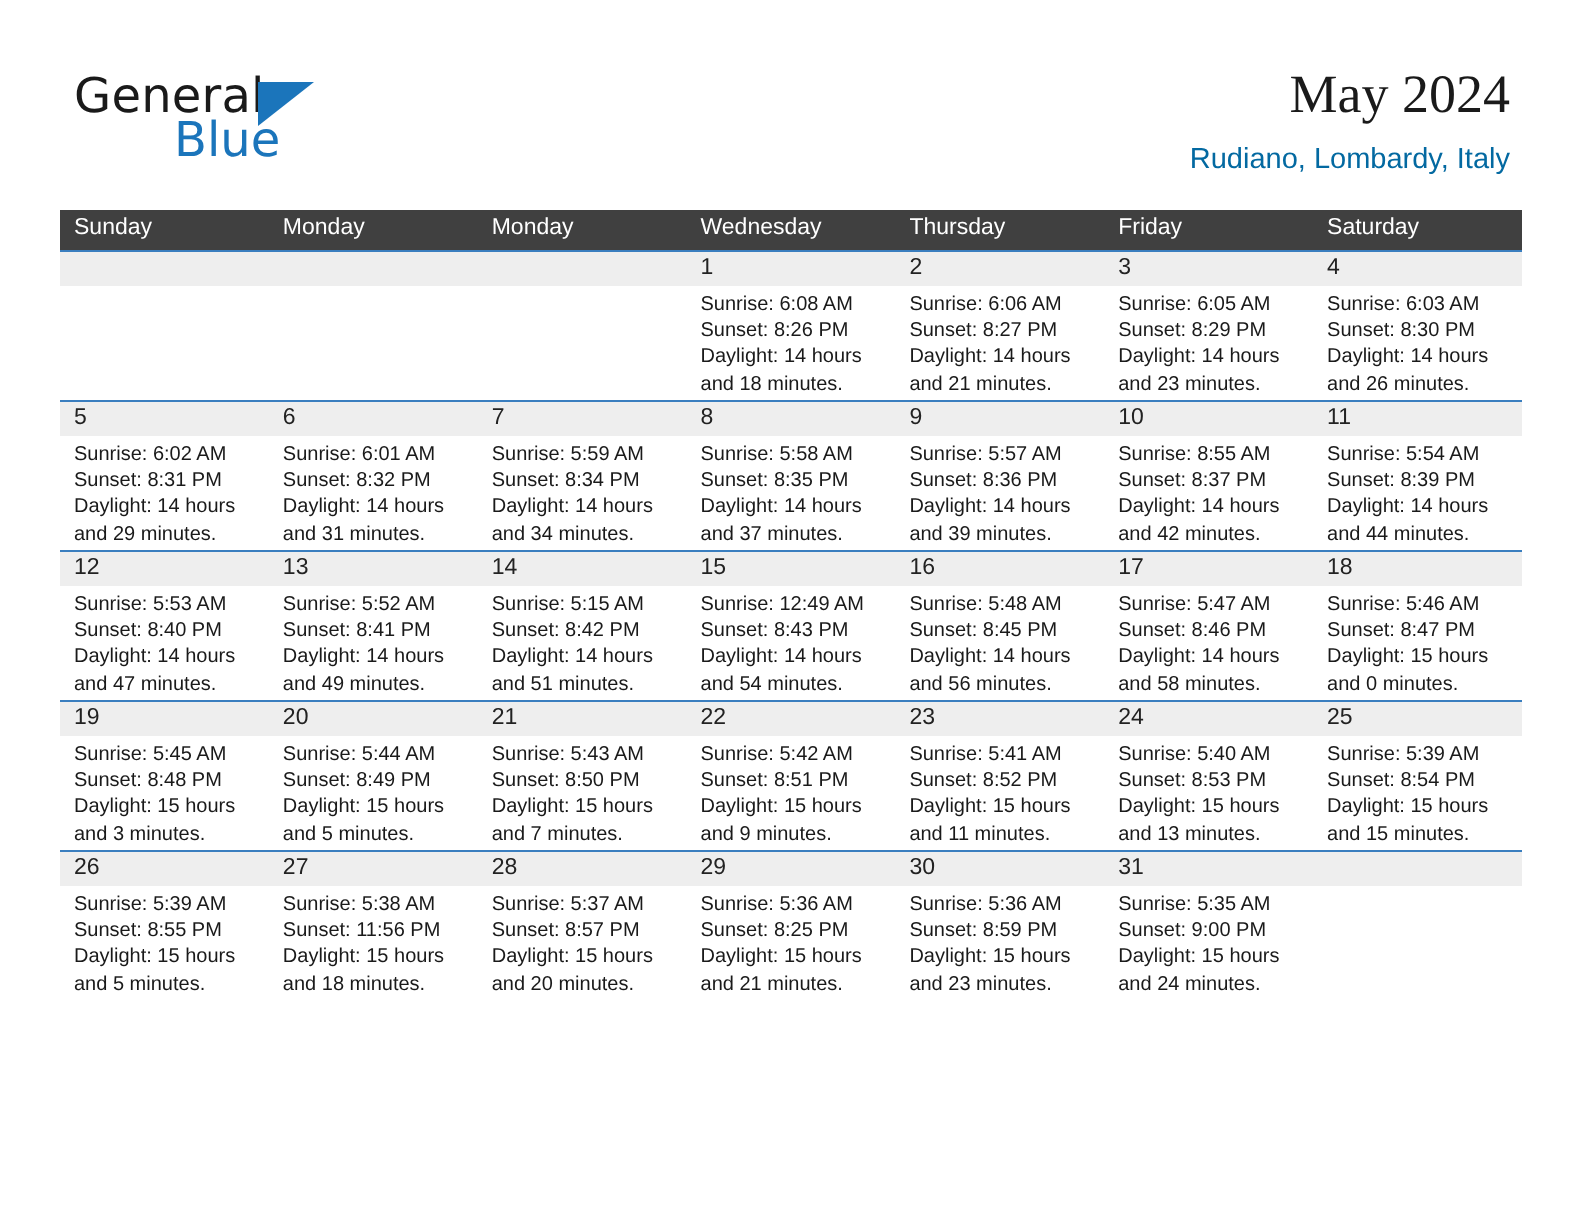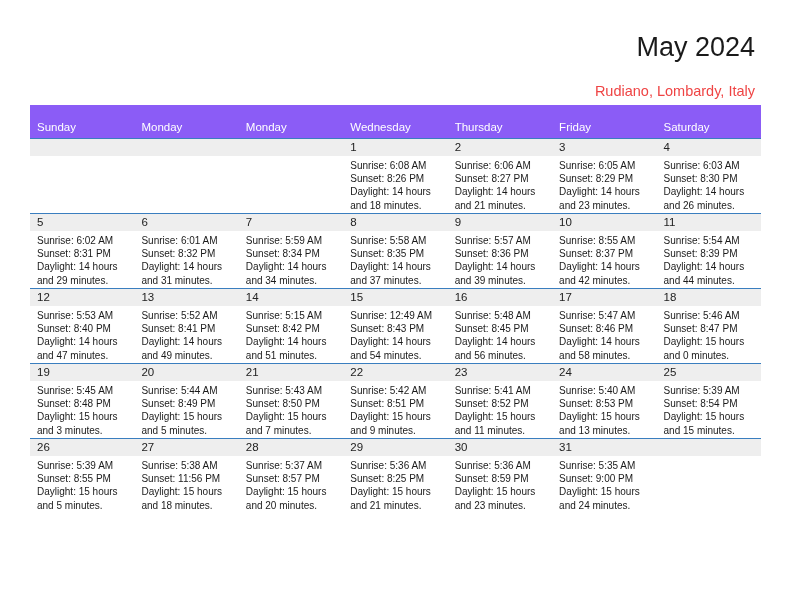--- a/index.html
+++ b/index.html
@@ -75,47 +75,48 @@
     right: 37px;
     top: 32px;
     text-align: right;
   }
   .cal-title {
     font-size: 27px;
     font-weight: 400;
     color: #1a1a1a;
     line-height: 1.15;
     white-space: nowrap;
+    font-family: Liberation Serif, serif;
   }
   .cal-subtitle {
     font-size: 14.5px;
     font-weight: 400;
-    color: #ef4444;
-    margin-top: 20px;
+    color: #0369a1;
+    margin-top: 9px;
     line-height: 1.15;
     white-space: nowrap;
   }
 
   
   .calendar {
     position: absolute;
     left: 30px;
     top: 105px;
     width: 731px;
     border-collapse: collapse;
     table-layout: fixed;
   }
 
   .calendar th {
-    background: #8b5cf6;
+    background: #404040;
     color: #ffffff;
     font-size: 11.5px;
     font-weight: 400;
     text-align: left;
-    padding: 16px 0 5px 7px;
+    padding: 3px 0 5px 7px;
     height: 12px;
     border: none;
     margin-top: 32px;
   }
 
   .calendar td {
     vertical-align: top;
     padding: 0;
     border: none;
     border-top: 1px solid #3a7ebf;
@@ -150,20 +151,25 @@
     white-space: nowrap;
   }
 </style>
 </head>
 <body>
 
 <div class="page">
 
   <div class="header">
 
+    <div class="brand">
+      <span class="brand-general">General</span>
+      <span class="brand-triangle"></span>
+      <span class="brand-blue">Blue</span>
+    </div>
 
     <div class="title-block">
       <div class="cal-title">May 2024</div>
       <div class="cal-subtitle">Rudiano, Lombardy, Italy</div>
     </div>
 
   </div>
 
   <table class="calendar">
     <thead>

